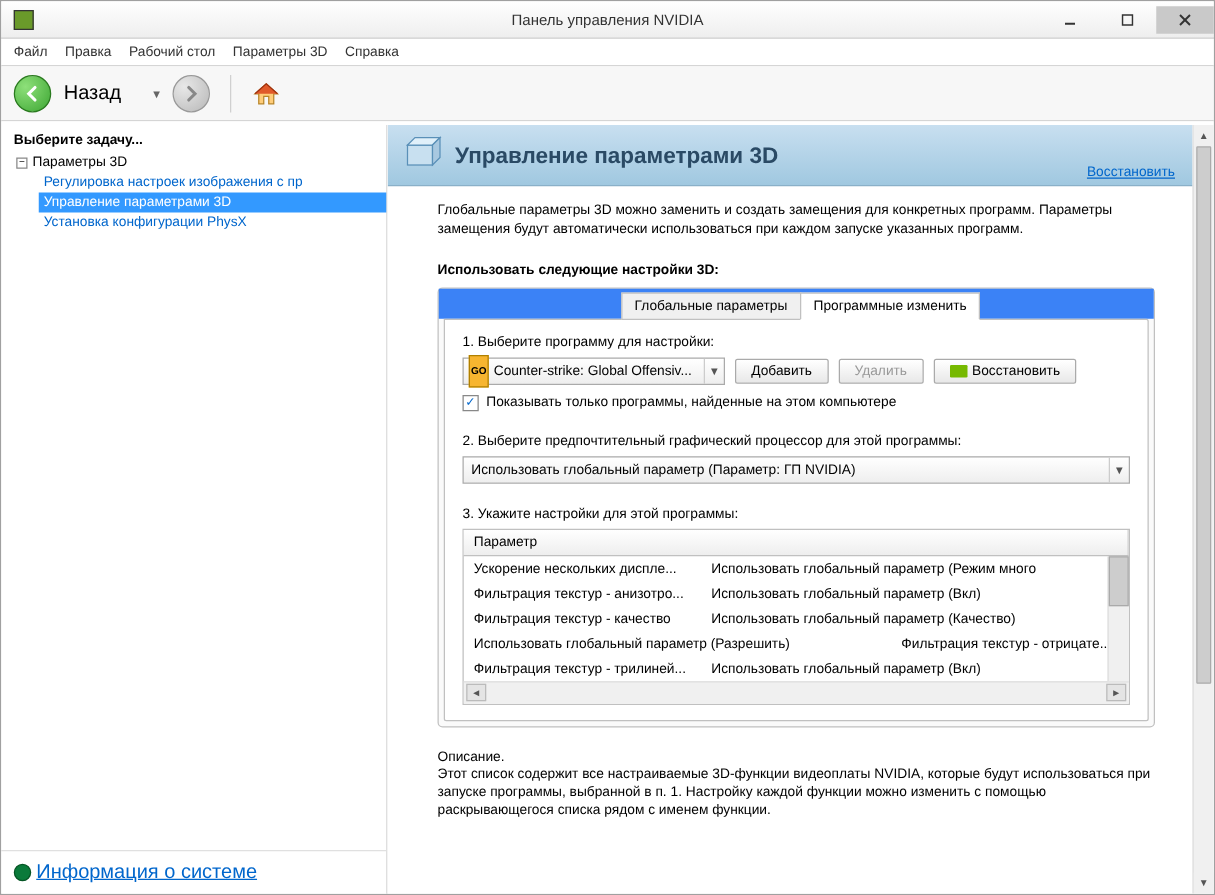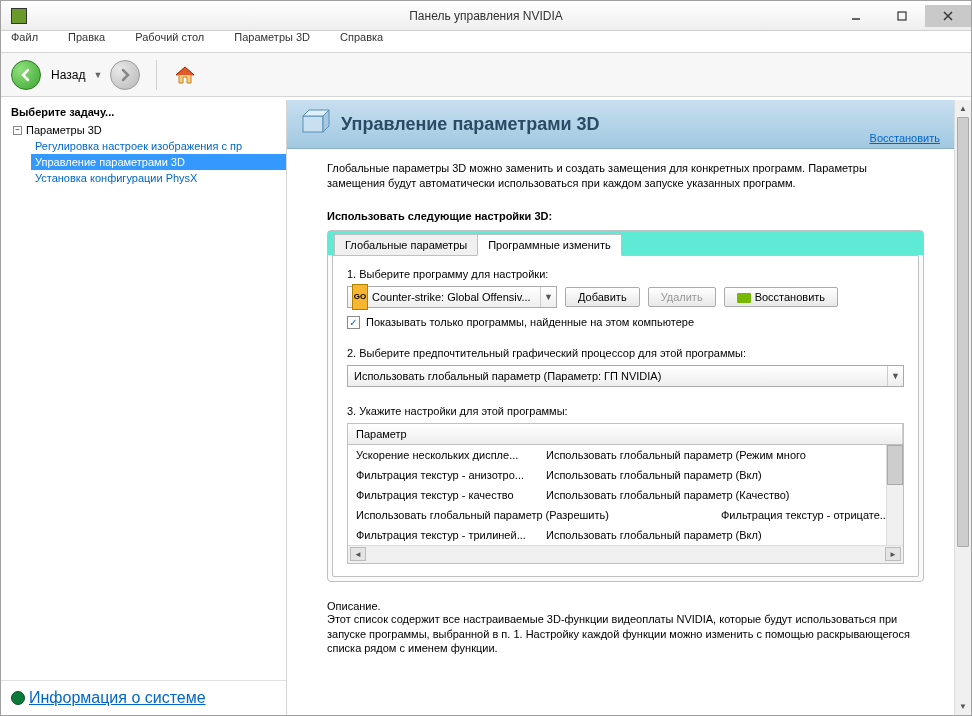--- a/index.html
+++ b/index.html
@@ -9,37 +9,37 @@
 
 .titlebar { height: 30px; background: linear-gradient(#fff, #eee); display: flex; align-items: center; position: relative; border-bottom: 1px solid #d0d0d0; }
 .titlebar-icon { width: 16px; height: 16px; background: #6a9a2a; margin-left: 10px; border: 1px solid #333; }
 .title-text { position: absolute; left: 50%; transform: translateX(-50%); font-size: 12px; color: #333; }
 .win-controls { margin-left: auto; display: flex; }
 .win-btn { width: 46px; height: 22px; display: flex; align-items: center; justify-content: center; color: #333; font-size: 13px; }
 .win-btn.close { background: #c9c9c9; }
 .win-btn svg { width: 10px; height: 10px; }
 
 
-.menubar { height: 22px; background: #fff; border-bottom: 1px solid #d5d5d5; display: flex; padding: 0 10px; gap: 30px; font-size: 11px; color: #333; }
+.menubar { height: 22px; background: #fff; border-bottom: 1px solid #d5d5d5; display: flex; align-items: center; padding: 0 10px; gap: 14px; font-size: 11px; color: #333; }
 .menubar span { cursor: default; }
 
 
 .toolbar { height: 44px; background: #f7f7f7; border-bottom: 1px solid #d5d5d5; display: flex; align-items: center; padding: 0 10px; gap: 8px; }
 .nav-back { width: 30px; height: 30px; border-radius: 50%; background: radial-gradient(circle at 30% 30%, #8ee07a, #3da633); display: flex; align-items: center; justify-content: center; border: 1px solid #2a7a1f; }
 .nav-fwd { width: 30px; height: 30px; border-radius: 50%; background: radial-gradient(circle at 30% 30%, #e8e8e8, #b8b8b8); display: flex; align-items: center; justify-content: center; border: 1px solid #999; }
-.nav-label { font-size: 12px; margin-left: 2px; margin-right: 0; }
+.nav-label { font-size: 16px; margin-left: 2px; margin-right: 16px; }
 .nav-drop { font-size: 9px; color: #666; }
 .tb-divider { width: 1px; height: 30px; background: #d0d0d0; margin: 0 8px; }
 .home-icon { width: 24px; height: 24px; }
 
 
 .body-area { flex: 1; display: flex; border-top: 3px solid #fff; min-height: 0; }
 
 
-.sidebar { width: 286px; background: #fff; border-right: 1px solid #d5d5d5; display: flex; flex-direction: column; }
+.sidebar { width: 309px; background: #fff; border-right: 1px solid #d5d5d5; display: flex; flex-direction: column; }
 .sidebar-title { font-weight: bold; font-size: 11px; padding: 6px 10px 4px; }
 .tree { padding-left: 12px; font-size: 11px; }
 .tree-root { display: flex; align-items: center; gap: 4px; padding: 2px 0; }
 .tree-toggle { width: 9px; height: 9px; border: 1px solid #888; display: flex; align-items: center; justify-content: center; font-size: 8px; line-height: 1; }
 .tree-children { margin-left: 18px; }
 .tree-item { padding: 2px 4px; color: #0066cc; white-space: nowrap; overflow: hidden; text-overflow: ellipsis; }
 .tree-item.selected { background: #3399ff; color: #fff; }
 .sidebar-footer { margin-top: auto; padding: 8px 10px; border-top: 1px solid #e0e0e0; }
 .sys-info { display: flex; align-items: center; gap: 4px; color: #0066cc; font-size: 16px; text-decoration: underline; }
 .sys-info-icon { width: 14px; height: 14px; border-radius: 50%; background: #0a7a3a; border: 1px solid #055524; }
@@ -49,21 +49,21 @@
 .content-scroll { flex: 1; overflow-y: auto; }
 .content-header { background: linear-gradient(#c8dff0, #a0c8e0); padding: 8px 12px; display: flex; align-items: center; border-bottom: 1px solid #8ab0c8; position: relative; min-height: 44px; }
 .hdr-icon { width: 32px; height: 32px; margin-right: 10px; }
 .hdr-title { font-size: 18px; font-weight: bold; color: #2a4a65; }
 .restore-link { position: absolute; right: 14px; bottom: 4px; color: #0066cc; font-size: 11px; text-decoration: underline; }
 .content-body { padding: 12px 30px 6px 40px; font-size: 11px; color: #000; }
 .desc-text { margin-bottom: 18px; line-height: 1.4; }
 .section-label { font-weight: bold; margin-bottom: 8px; font-size: 11px; }
 
 .panel { border: 1px solid #c0c0c0; background: #fafafa; padding: 0; border-radius: 4px; }
-.tabs { display: flex; background: #5eead4; padding-top:2px; }
+.tabs { display: flex; background: #3b82f6; padding-top:2px;justify-content:center; }
 .tab { padding: 4px 10px; border: 1px solid #c0c0c0; background: #f0f0f0; font-size: 11px; margin-right: -1px; position: relative; top: 1px; }
 .tab:first-child { margin-left: 6px; }
 .tab.active { background: #fff; border-bottom-color: #fff; z-index: 2; }
 .tab-body { border: 1px solid #c0c0c0; border-radius: 0 2px 2px 2px; background: #fff; padding: 12px 14px; margin: 0 4px 4px 4px; }
 
 .step-label { margin-bottom: 6px; }
 .program-row { display: flex; align-items: center; gap: 8px; margin-bottom: 8px; }
 .combo { display: flex; align-items: center; border: 1px solid #aaa; background: linear-gradient(#fff,#eee); height: 22px; font-size: 11px; flex: 0 0 auto; }
 .combo.program { width: 210px; }
 .combo.gpu { width: 100%; }

